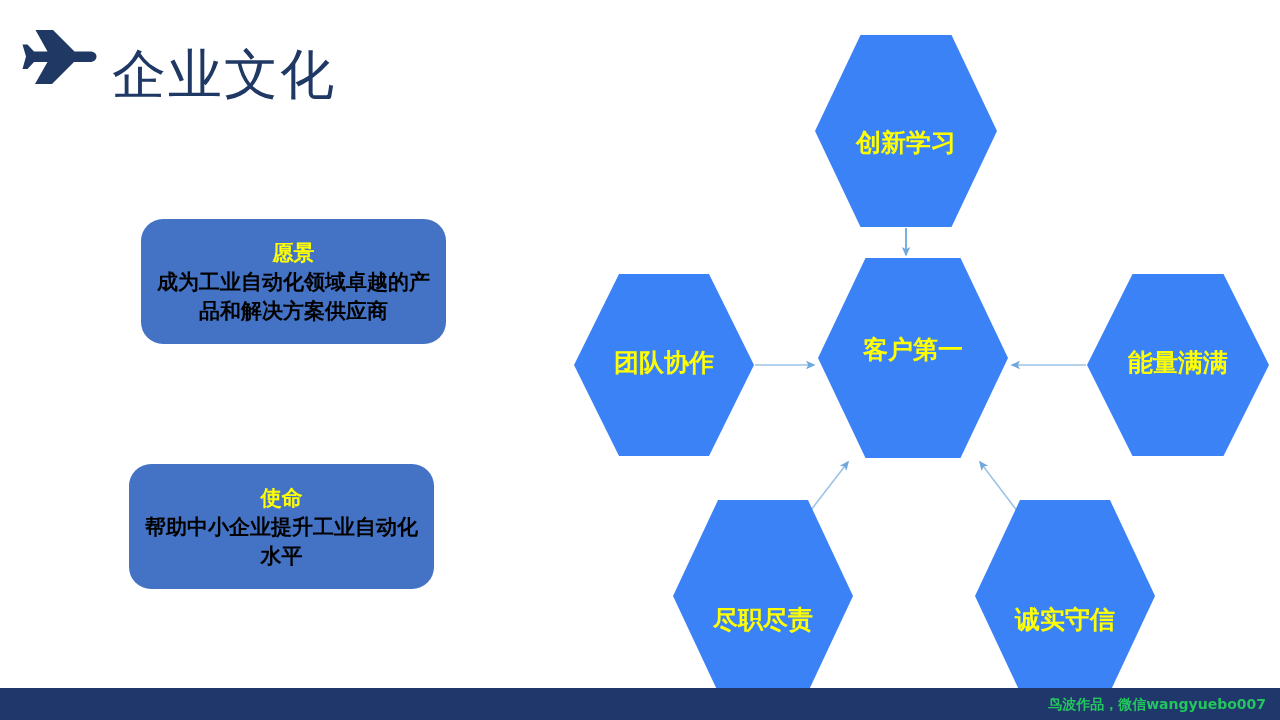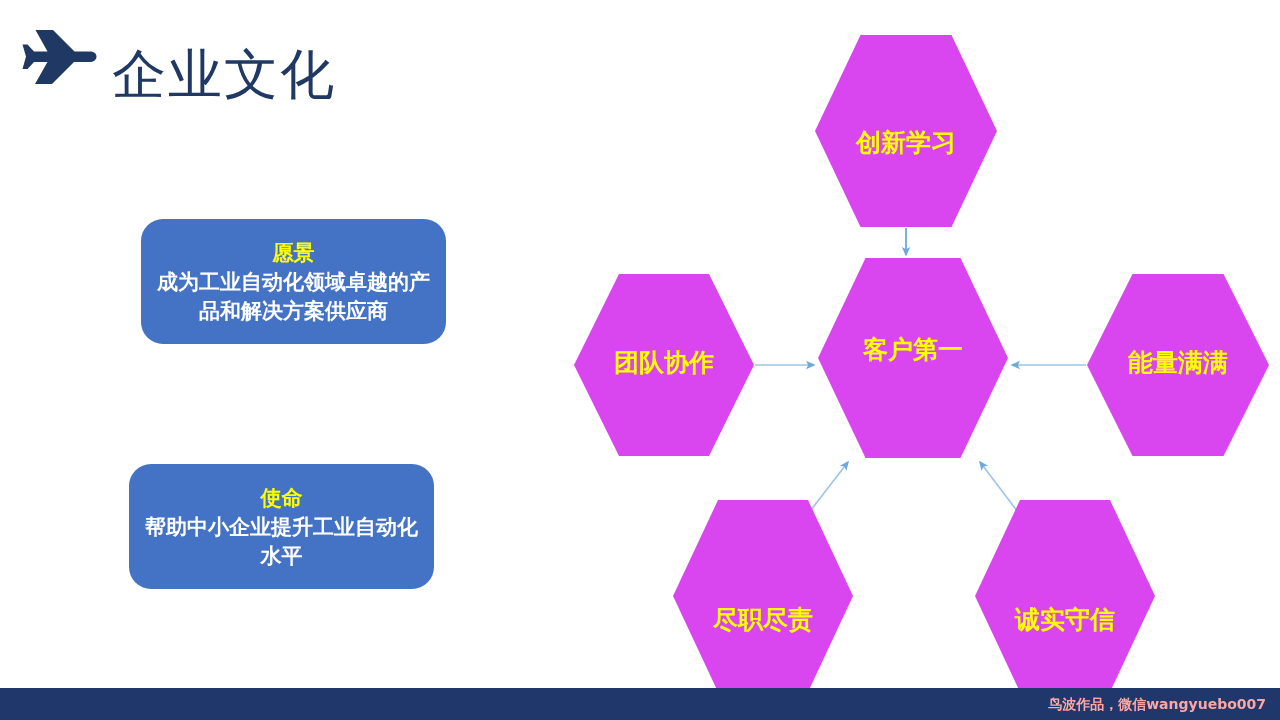--- a/index.html
+++ b/index.html
@@ -63,38 +63,38 @@
   #mission-card { left: 93px; top: 464px; width: 305px; height: 125px; margin-left: 36px; }
 
   .card-title {
     color: #FFFF00;
     font-size: 21px;
     line-height: 27px;
     font-weight: 700;
     margin-bottom: 1px;
   }
   .card-body {
-    color: #ffffff;
+    color: #000000;
     font-size: 21px;
     line-height: 29px;
     font-weight: 700;
     max-width: 290px;
   }
 
   
   #hex-diagram {
     position: absolute;
     left: 540px;
     top: 0px;
     width: 740px;
     height: 690px;
   }
   .hex {
     position: absolute;
-    background: #d946ef;
+    background: #3b82f6;
     clip-path: polygon(25% 0%, 75% 0%, 100% 50%, 75% 100%, 25% 100%, 0% 50%);
     display: flex;
     align-items: center;
     justify-content: center;
   }
   .hex-label {
     color: #FFFF00;
     font-size: 25px;
     font-weight: 700;
     line-height: 30px;
@@ -137,21 +137,21 @@
     width: 1280px;
     height: 32px;
     background: #20376B;
   }
   #footer-text {
     position: absolute;
     right: 14px;
     top: 0;
     height: 32px;
     line-height: 32px;
-    color: #fca5a5;
+    color: #22c55e;
     font-size: 14px;
     font-weight: 700;
     white-space: nowrap;
   }
 </style>
 </head>
 <body>
 
 <div id="slide">
 

